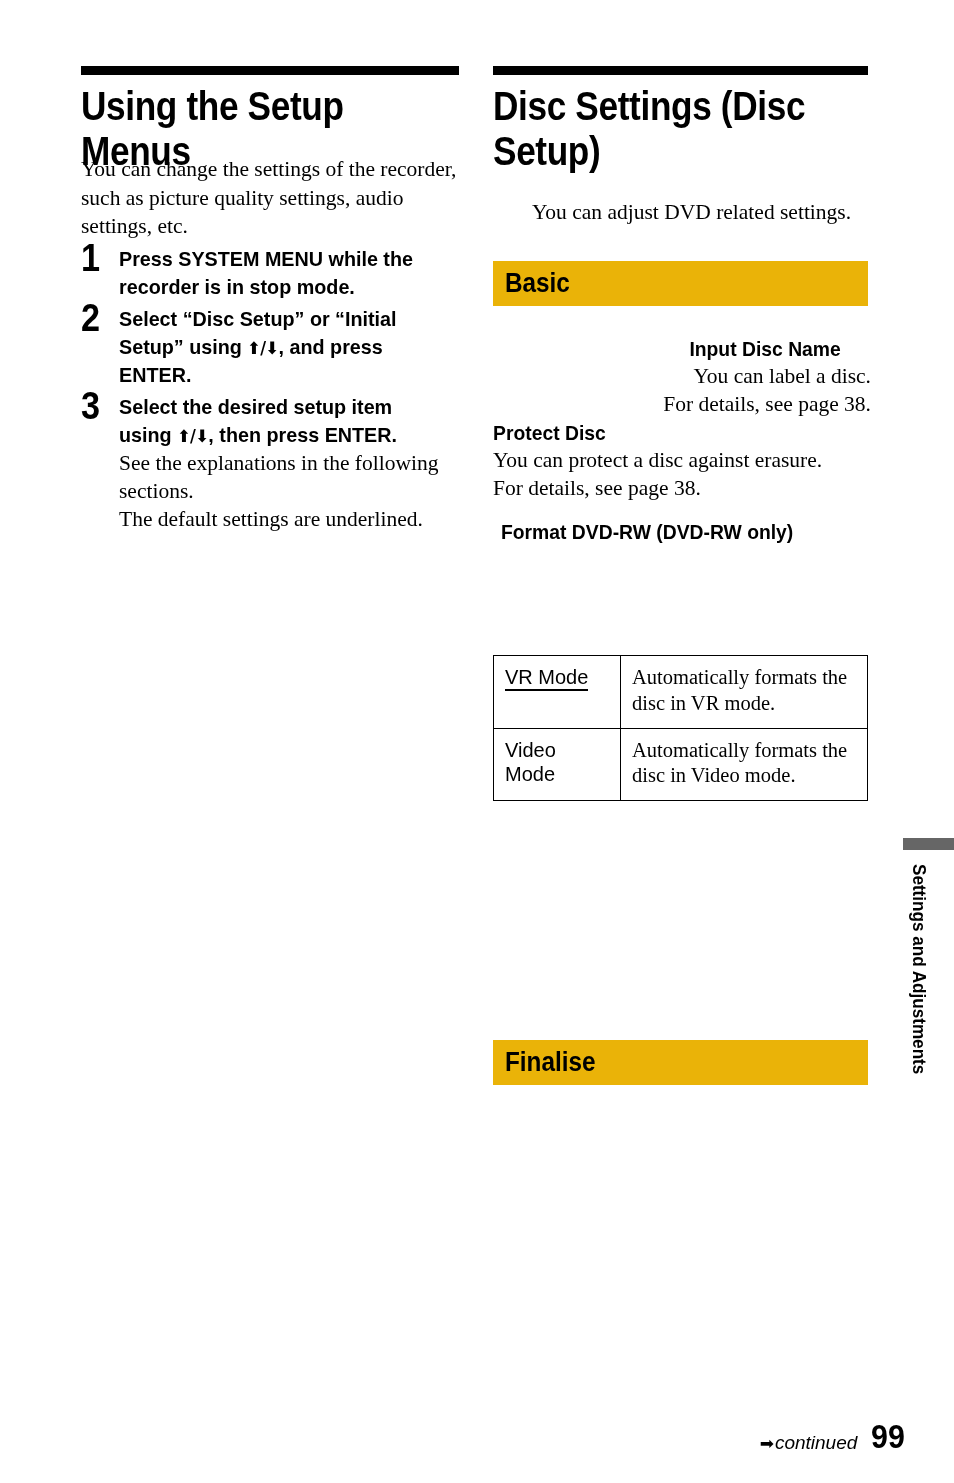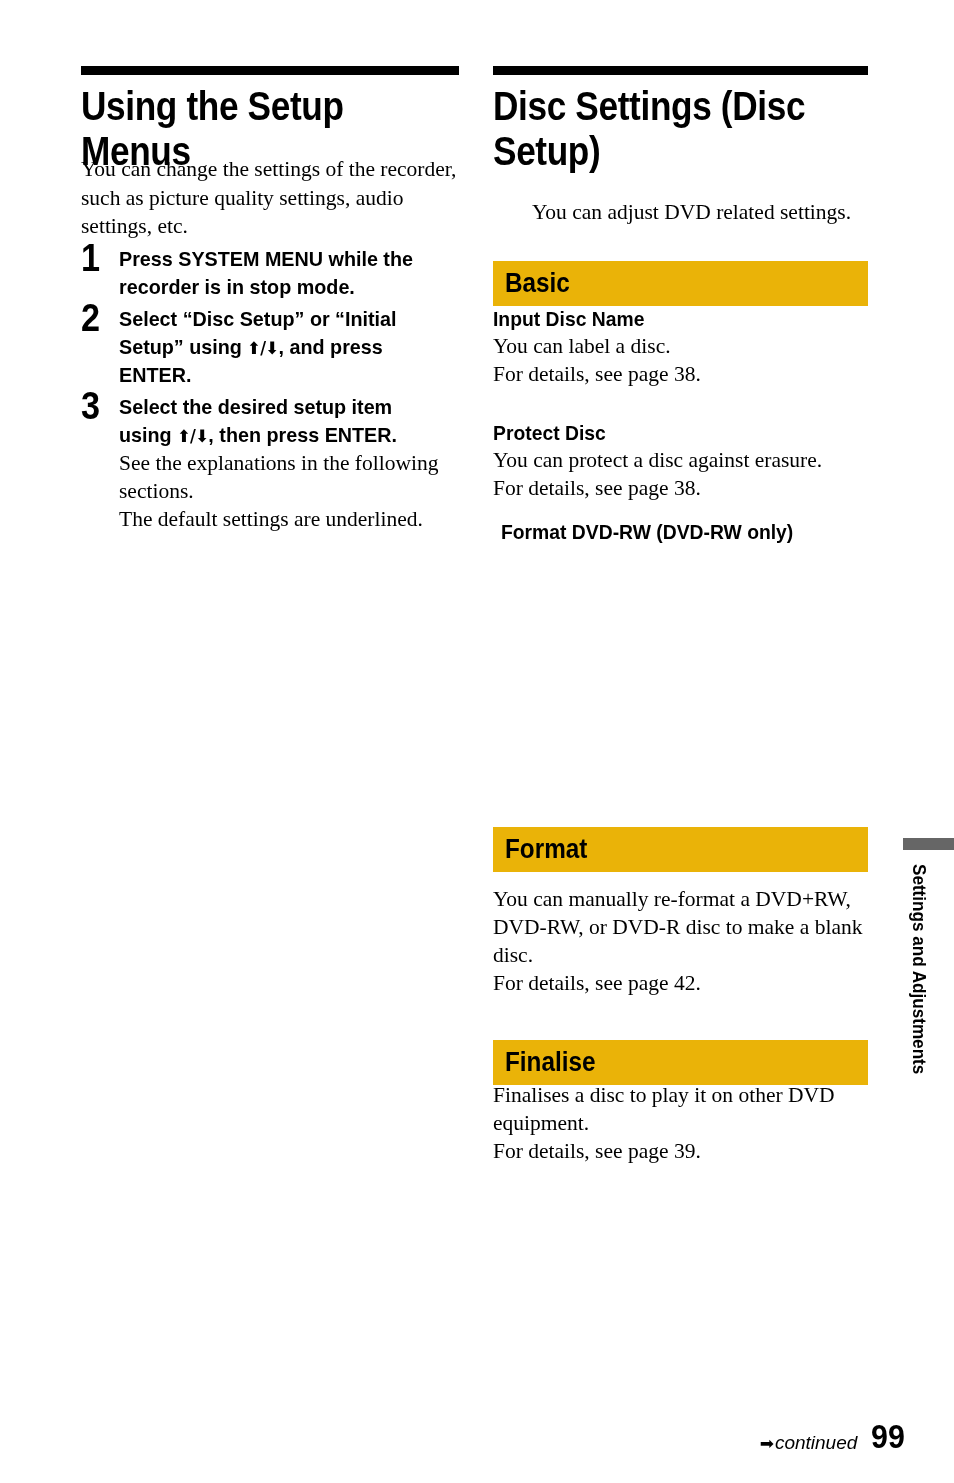--- a/index.html
+++ b/index.html
@@ -285,54 +285,56 @@
   </div>
 
   <h1 class="page-title right">Disc Settings (Disc Setup)</h1>
 
   <p class="intro right">You can adjust DVD related settings.</p>
 
   <div class="section-bar" style="top:261px;">
     <span>Basic</span>
   </div>
 
-  <div class="sub" style="top:306px;">
+  <div class="sub" style="top:336px;text-align:right;">
     <h3 class="sub-title">Input Disc Name</h3>
     <p class="sub-body">You can label a disc.
 For details, see page 38.</p>
   </div>
 
   <div class="sub" style="top:420px;">
     <h3 class="sub-title">Protect Disc</h3>
     <p class="sub-body">You can protect a disc against erasure.
 For details, see page 38.</p>
   </div>
 
   <div class="sub" style="top:519px;margin-left:8px;">
     <h3 class="sub-title">Format DVD-RW (DVD-RW only)</h3>
   </div>
 
-
-  <div class="section-bar" style="top:827px;">
-    <span>Format</span>
-  </div>
-
-  <div class="sub" style="top:886px;">
-    <p class="sub-body">You can manually re-format a DVD+RW, DVD-RW, or DVD-R disc to make a blank disc.
-For details, see page 42.</p>
-  </div>
+  <table class="mode-table">
+    <tbody>
+      <tr>
+        <td class="mode-name"><u>VR Mode</u></td>
+        <td class="mode-desc">Automatically formats the disc in VR mode.</td>
+      </tr>
+      <tr>
+        <td class="mode-name">Video
+Mode</td>
+        <td class="mode-desc">Automatically formats the disc in Video mode.</td>
+      </tr>
+    </tbody>
+  </table>
+
+
 
   <div class="section-bar" style="top:1040px;">
     <span>Finalise</span>
   </div>
 
-  <div class="sub" style="top:1082px;">
-    <p class="sub-body">Finalises a disc to play it on other DVD equipment.
-For details, see page 39.</p>
-  </div>
 
   <div class="side-tab">
     <div class="side-tab-bar"></div>
     <div class="side-tab-text">Settings and Adjustments</div>
   </div>
 
   <div class="footer">
     <div class="footer-continued">
         <span class="footer-arrow">➡</span>
         <span>continued</span>

